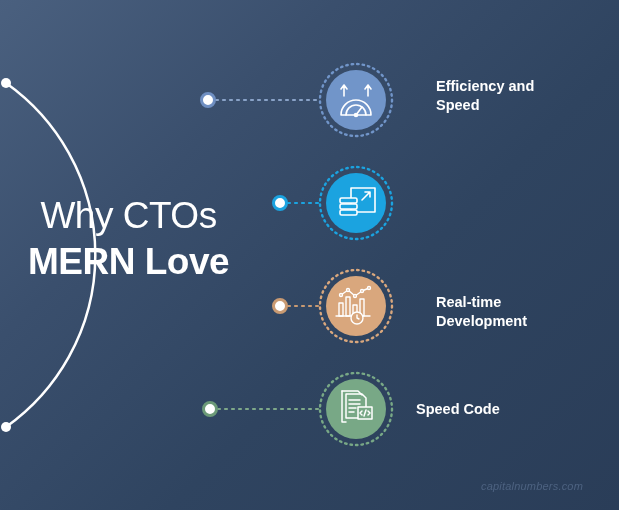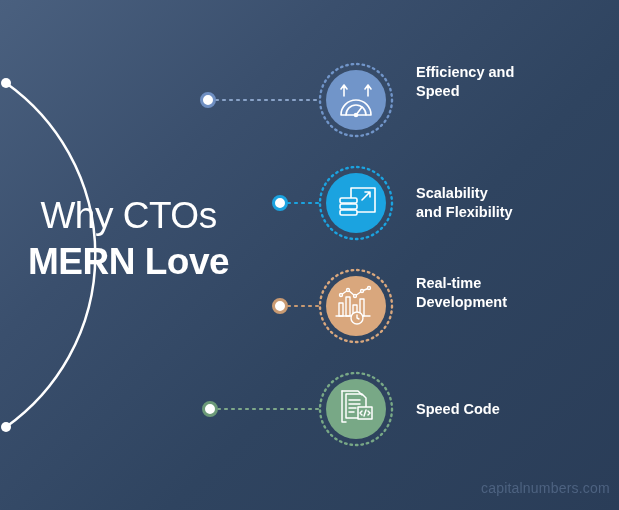--- a/index.html
+++ b/index.html
@@ -17,21 +17,21 @@
   }
   .title .light { font-weight: 300; display: block; letter-spacing: -0.5px; text-align: center; }
   .title .bold { font-weight: 700; display: block; letter-spacing: -0.5px; }
   .label {
     position: absolute; left: 416px; color: #ffffff;
     font-weight: 700; font-size: 14.5px; line-height: 19px;
     white-space: pre-line;
   }
   .watermark {
     position: absolute; left: 481px; top: 480px;
-    color: #4d6280; font-size: 14px; letter-spacing: 0.2px;
+    color: #4d6280; font-size: 11px; letter-spacing: 0.2px; font-style: italic;
   }
 </style>
 </head>
 <body>
 
 <div class="stage">
 
   <svg class="decor" width="619" height="510" viewBox="0 0 619 510">
 
     <path d="M 6 83 A 215 212 0 0 1 6 427" fill="none" stroke="#ffffff" stroke-width="2.5" transform="translate(0,0)"></path>
@@ -108,22 +108,20 @@
         <path d="M 362 411 L 360 413 L 362 415 M 368 411 L 370 413 L 368 415 M 366 410 L 364 416"></path>
       </g>
     </g>
   </svg>
 
   <div class="title">
     <span class="light">Why CTOs</span>
     <span class="bold">MERN Love</span>
   </div>
 
-  <div class="label" style="top:63px;">Efficiency and
+  <div class="label" style="top:77px;margin-left:20px;">Efficiency and
 Speed</div>
-  <div class="label" style="top:184px;">Scalability
-and Flexibility</div>
-  <div class="label" style="top:274px;">Real-time
+  <div class="label" style="top:293px;margin-left:20px;">Real-time
 Development</div>
   <div class="label" style="top:400px;">Speed Code</div>
 
   <div class="watermark">capitalnumbers.com</div>
 </div>
 
 </body></html>

